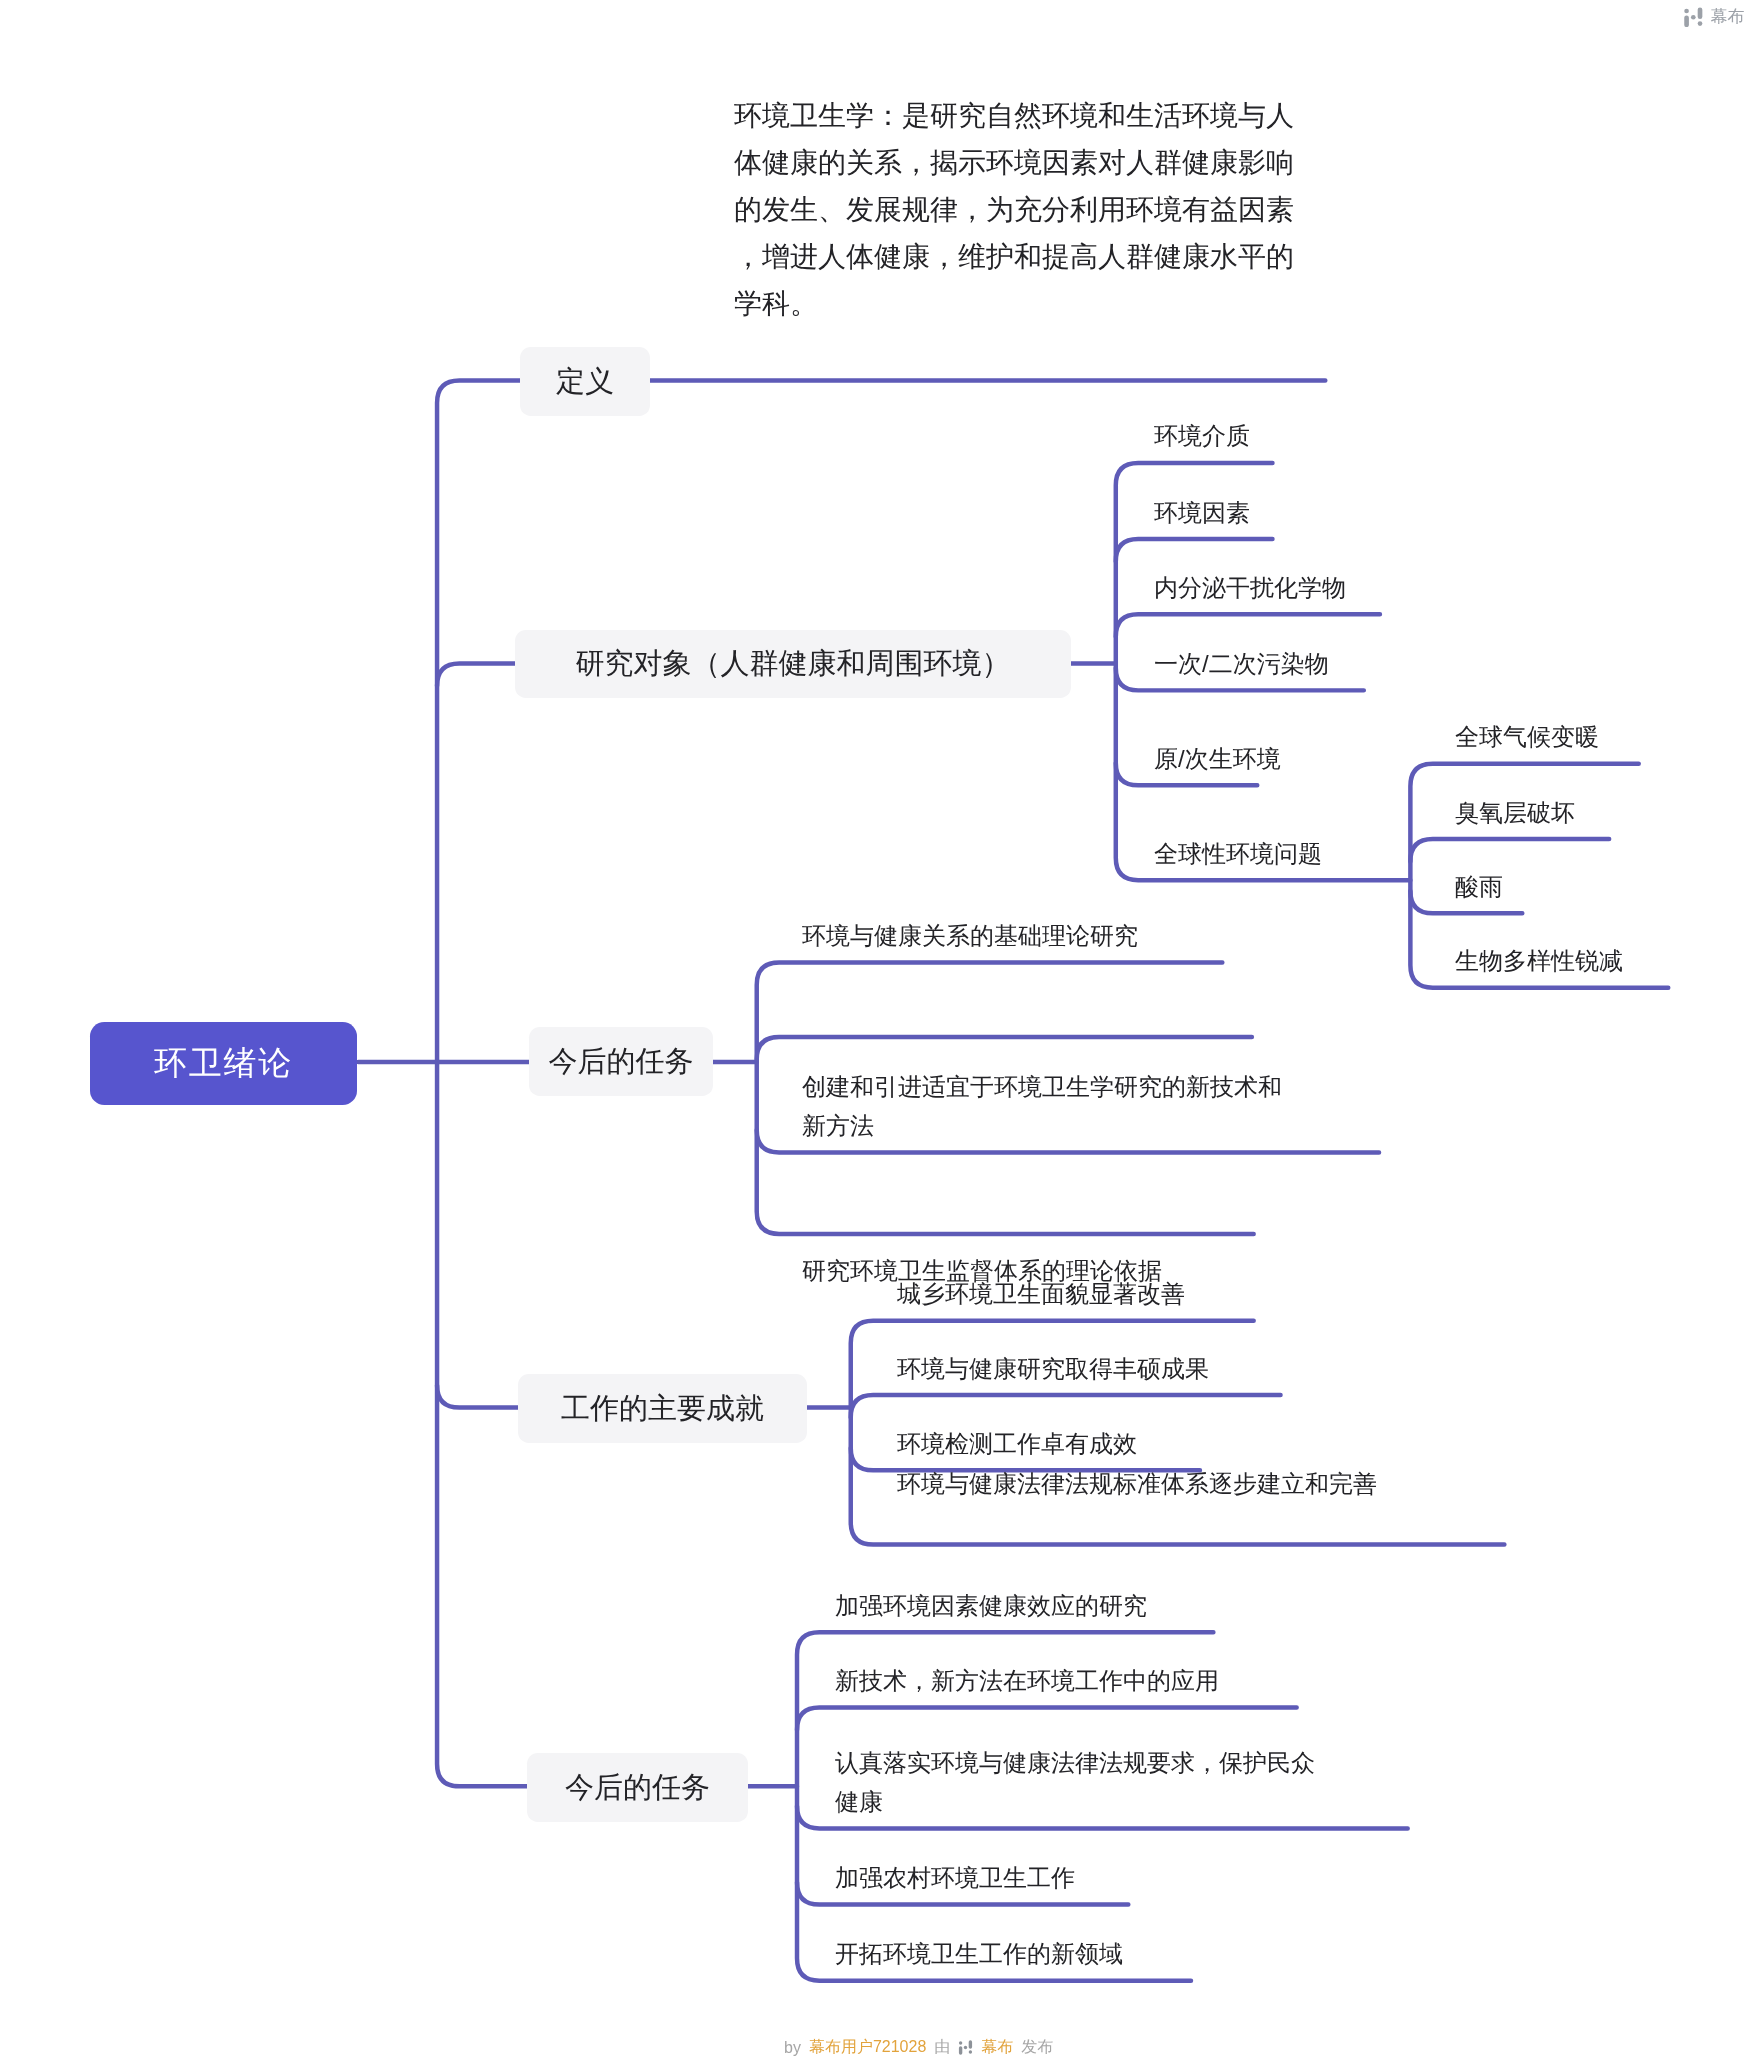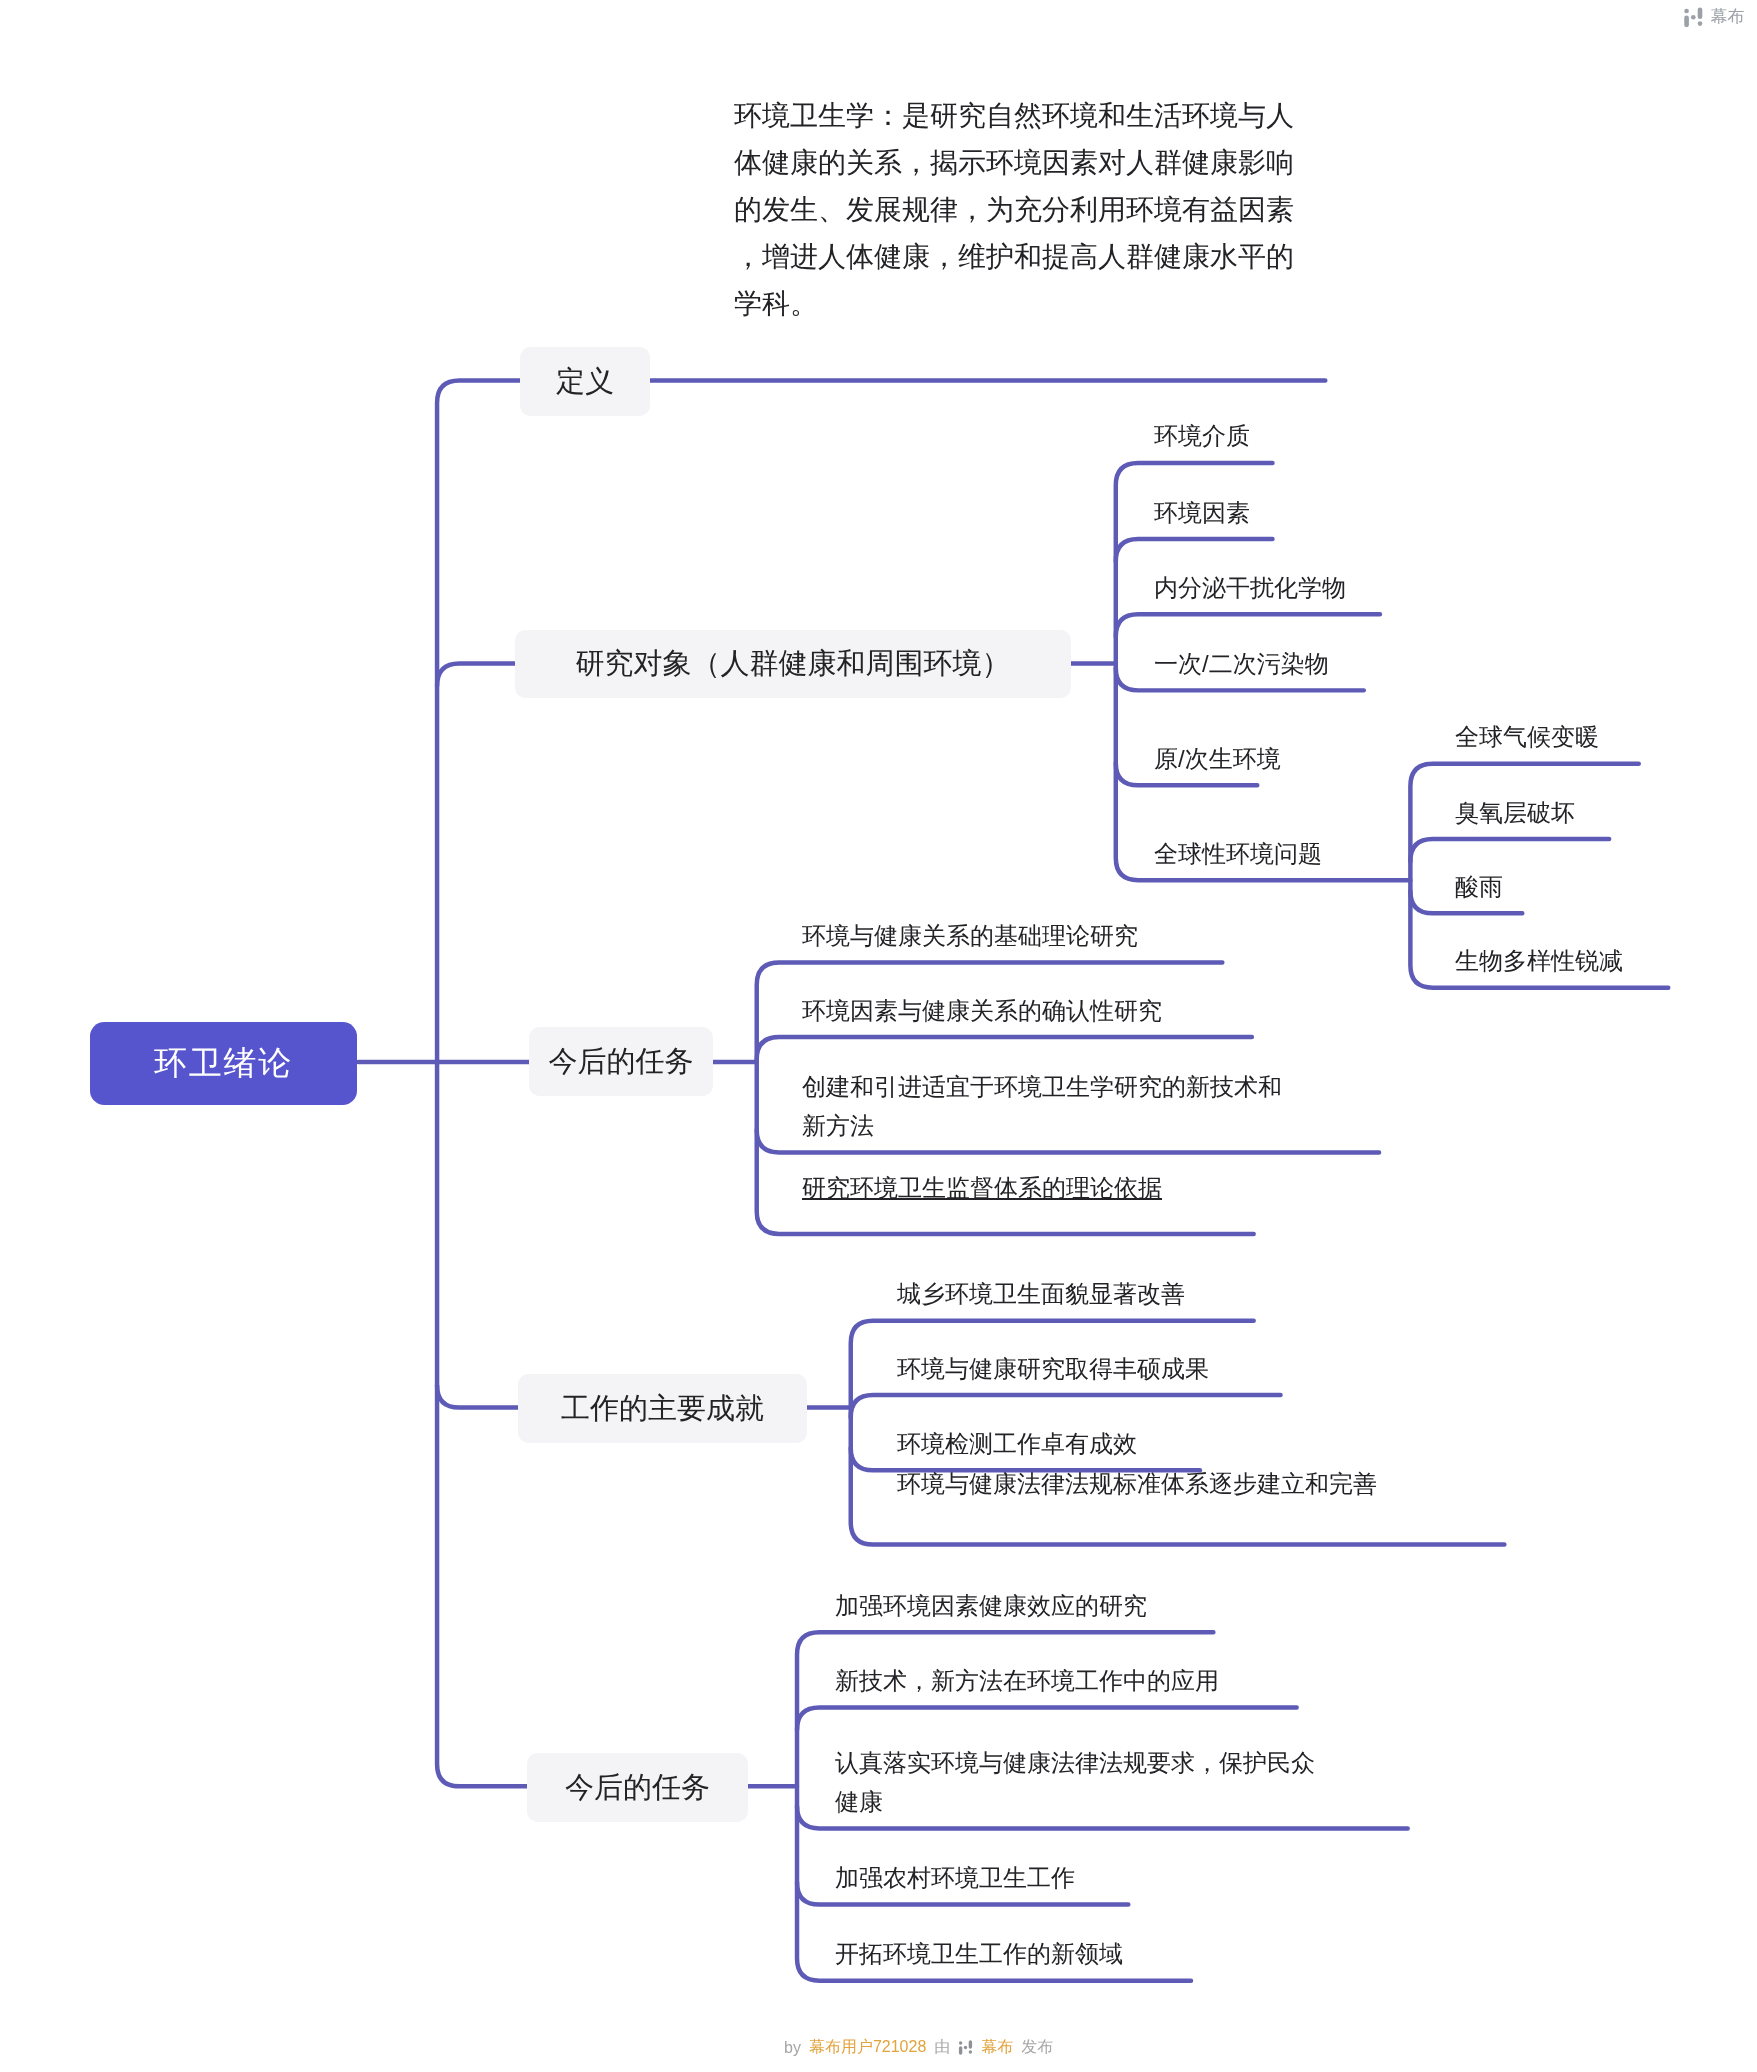--- a/index.html
+++ b/index.html
@@ -119,26 +119,25 @@
   <div class="leaf" style="left:1154px;top:644px;">一次/二次污染物</div>
   <div class="leaf" style="left:1154px;top:739px;">原/次生环境</div>
   <div class="leaf" style="left:1154px;top:834px;">全球性环境问题</div>
 
   <div class="leaf" style="left:1455px;top:717px;">全球气候变暖</div>
   <div class="leaf" style="left:1455px;top:793px;">臭氧层破坏</div>
   <div class="leaf" style="left:1455px;top:867px;">酸雨</div>
   <div class="leaf" style="left:1455px;top:941px;">生物多样性锐减</div>
 
   <div class="leaf" style="left:802px;top:916px;">环境与健康关系的基础理论研究</div>
-  <div class="leaf" style="left:802px;top:991px;">环境因素与健康关系的确认性研究</div>
   <div style="position:absolute;left:0;top:0;">
     <div class="leaf" style="left:802px;top:1067px;">创建和引进适宜于环境卫生学研究的新技术和</div>
     <div class="leaf" style="left:802px;top:1106px;">新方法</div>
   </div>
-  <div class="leaf" style="left:802px;top:1168px;text-decoration:underline;">研究环境卫生监督体系的理论依据</div>
+  <div class="leaf" style="left:802px;top:1251px;">研究环境卫生监督体系的理论依据</div>
 
   <div class="leaf" style="left:897px;top:1274px;">城乡环境卫生面貌显著改善</div>
   <div class="leaf" style="left:897px;top:1349px;">环境与健康研究取得丰硕成果</div>
   <div class="leaf" style="left:897px;top:1424px;">环境检测工作卓有成效</div>
   <div class="leaf" style="left:897px;top:1464px;">环境与健康法律法规标准体系逐步建立和完善</div>
 
   <div class="leaf" style="left:835px;top:1586px;">加强环境因素健康效应的研究</div>
   <div class="leaf" style="left:835px;top:1661px;">新技术，新方法在环境工作中的应用</div>
   <div style="position:absolute;left:0;top:0;">
     <div class="leaf" style="left:835px;top:1743px;">认真落实环境与健康法律法规要求，保护民众</div>

